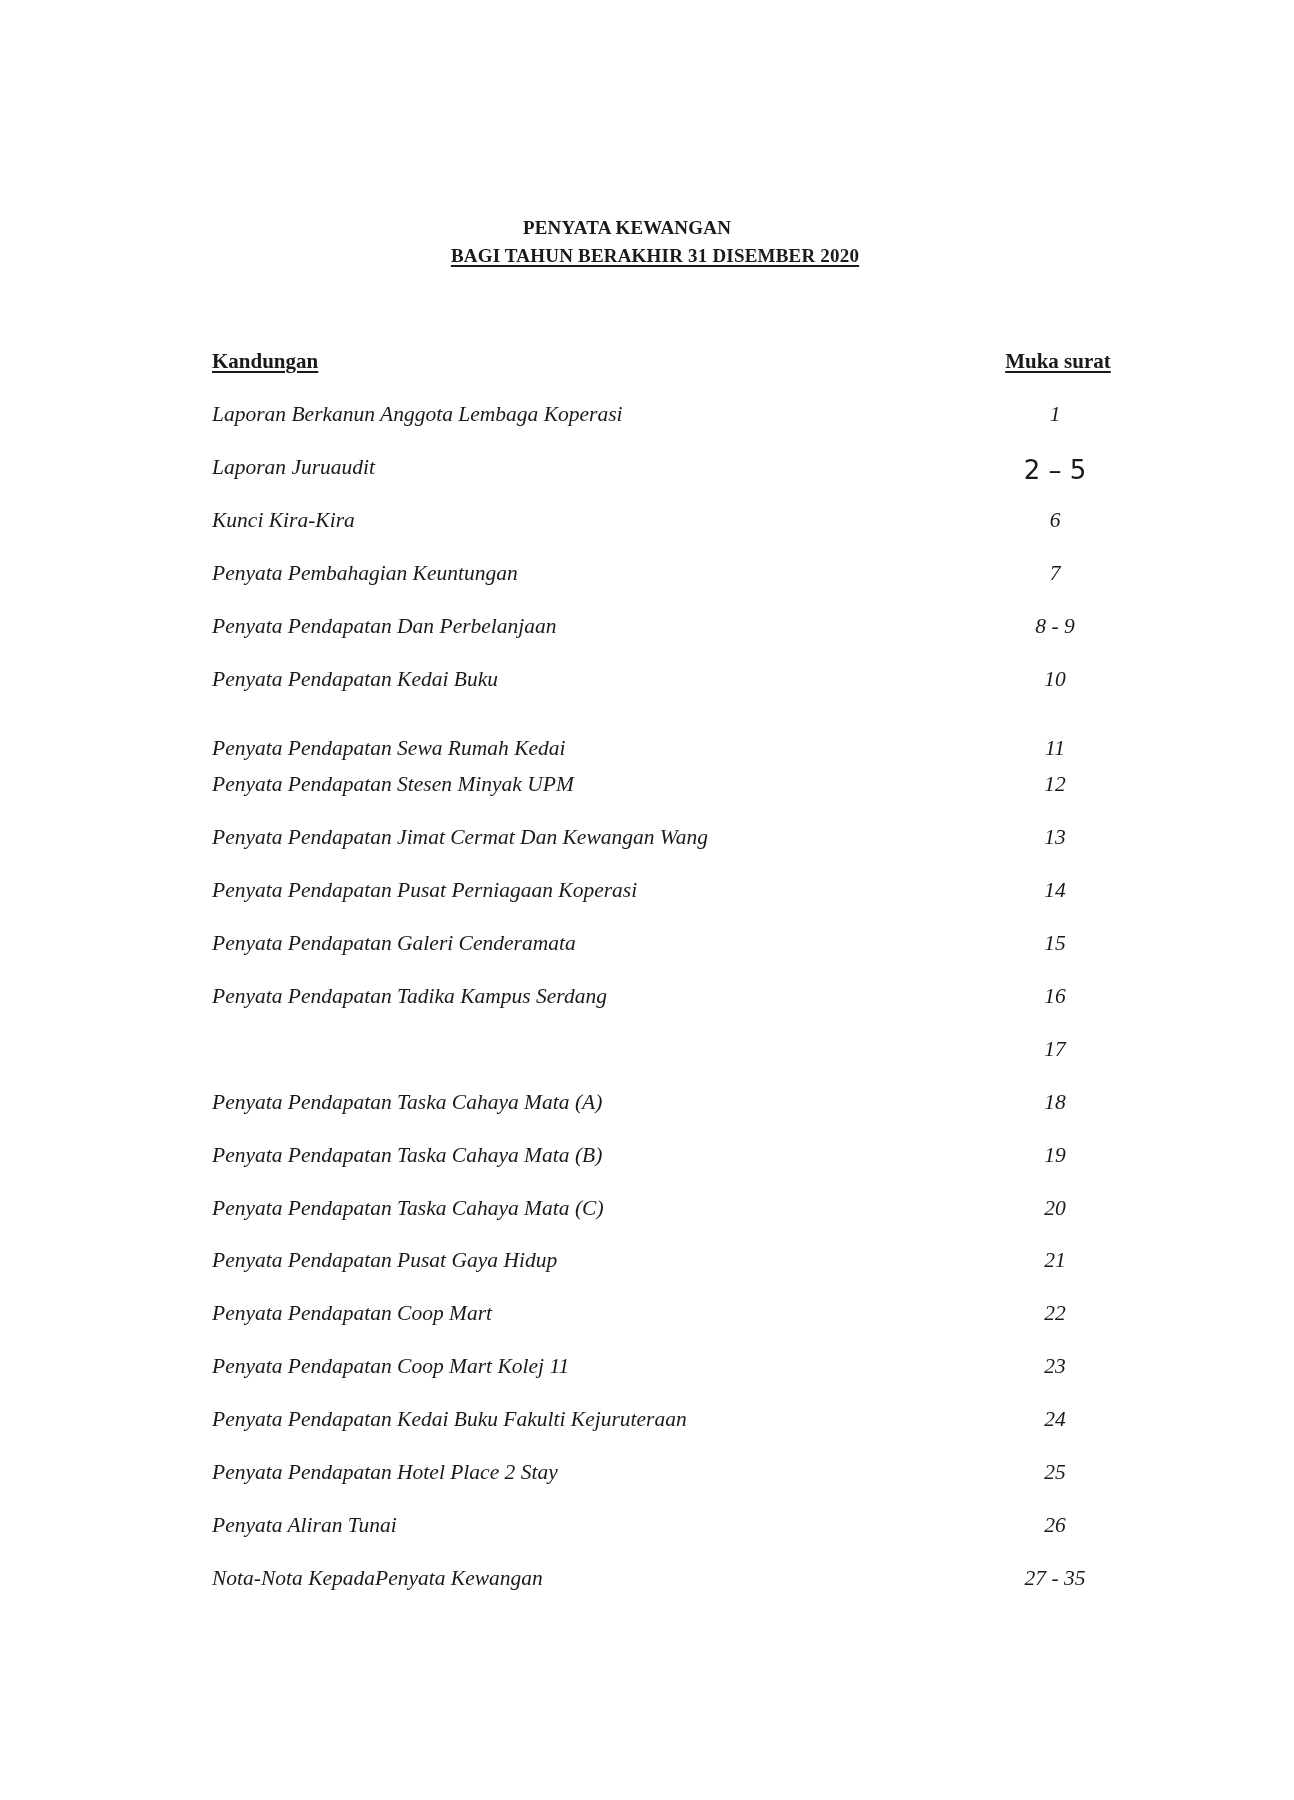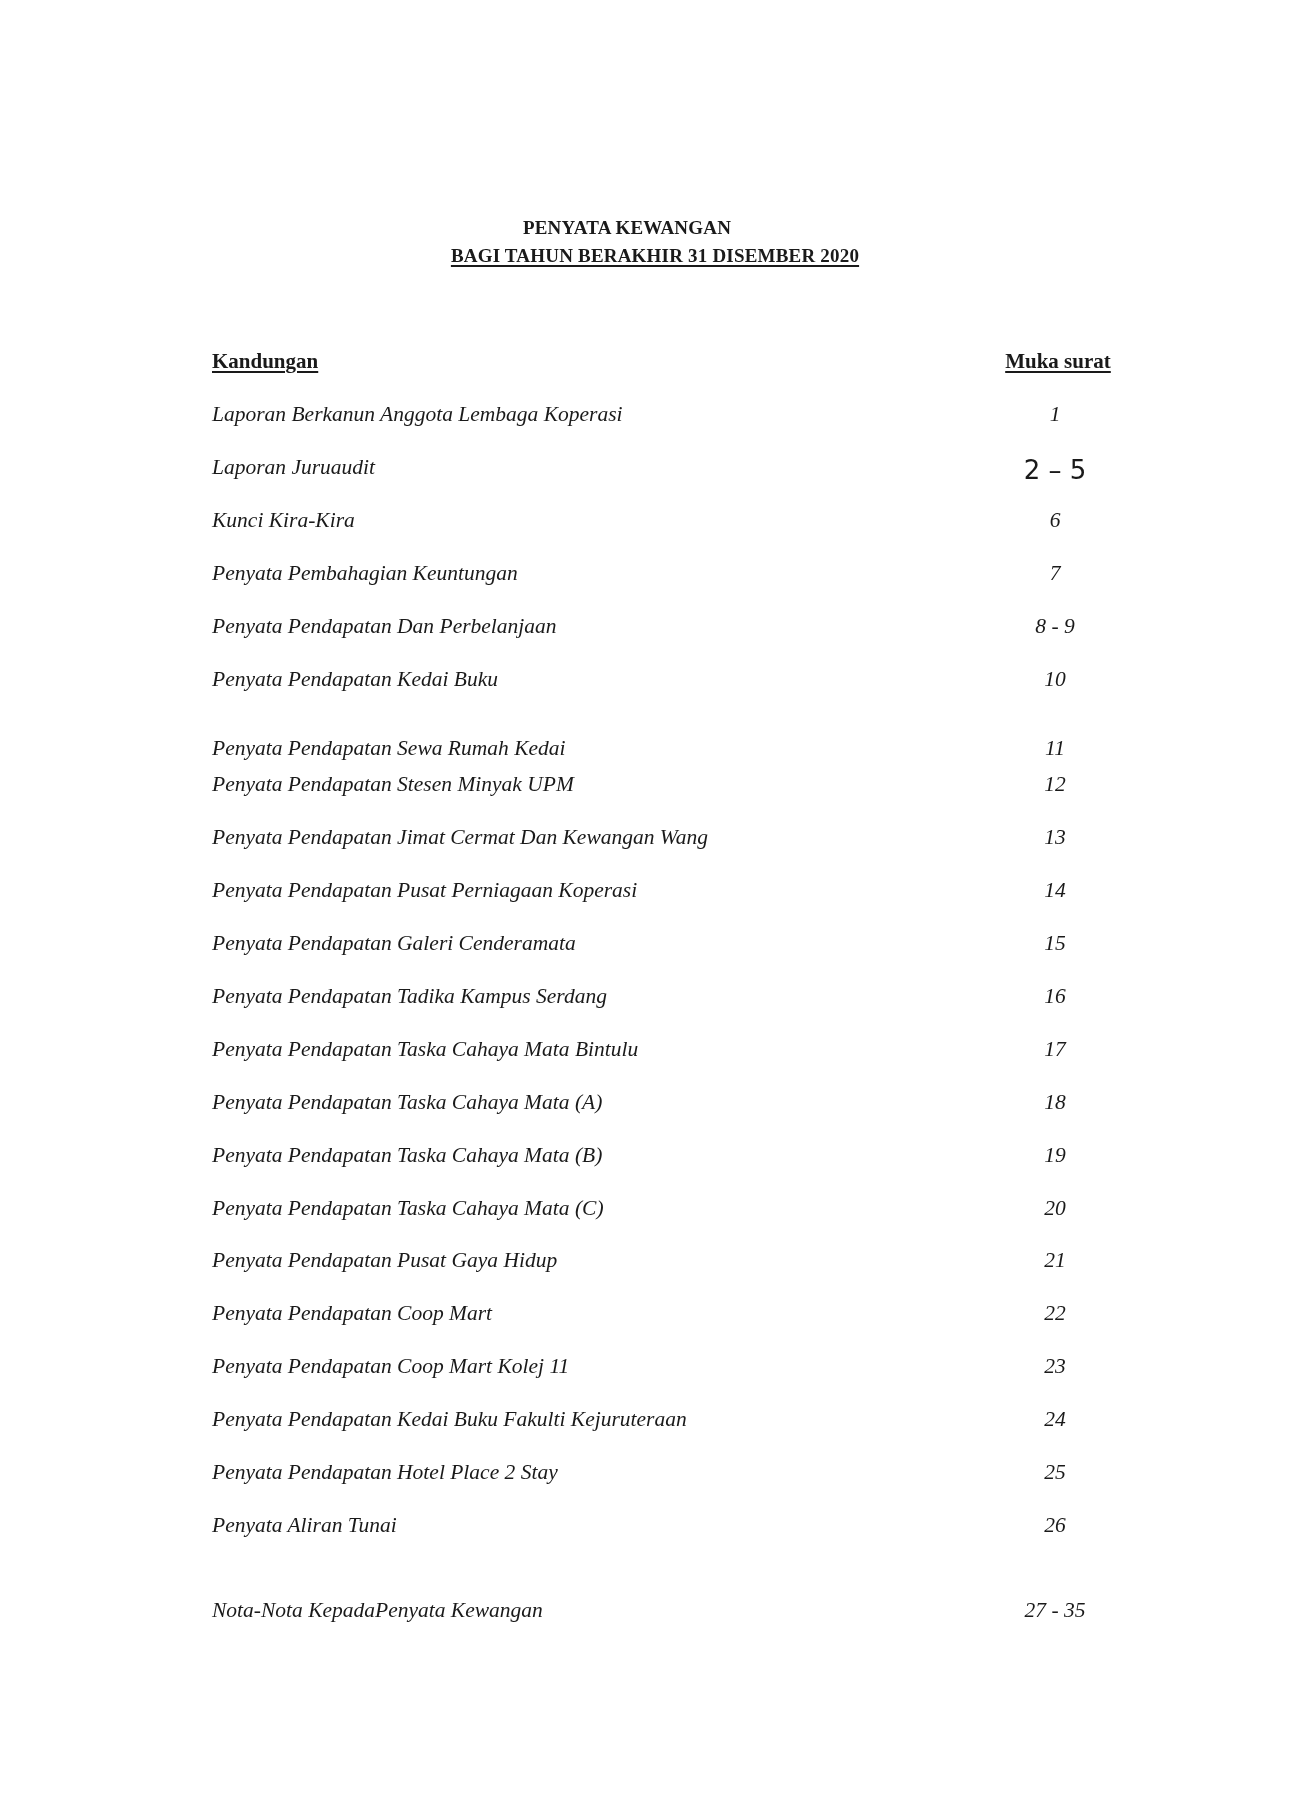--- a/index.html
+++ b/index.html
@@ -71,21 +71,20 @@
     </div>
     <div class="row" style="top: 931px;">
       <span class="label">Penyata Pendapatan Galeri Cenderamata</span>
       <span class="page">15</span>
     </div>
     <div class="row" style="top: 983.9px;">
       <span class="label">Penyata Pendapatan Tadika Kampus Serdang</span>
       <span class="page">16</span>
     </div>
     <div class="row" style="top: 1036.8px;">
-      <span class="label">Penyata Pendapatan Taska Cahaya Mata Bintulu</span>
       <span class="page">17</span>
     </div>
     <div class="row" style="top: 1089.7px;">
       <span class="label">Penyata Pendapatan Taska Cahaya Mata (A)</span>
       <span class="page">18</span>
     </div>
     <div class="row" style="top: 1142.6px;">
       <span class="label">Penyata Pendapatan Taska Cahaya Mata (B)</span>
       <span class="page">19</span>
     </div>
@@ -110,17 +109,17 @@
       <span class="page">24</span>
     </div>
     <div class="row" style="top: 1460px;">
       <span class="label">Penyata Pendapatan Hotel Place 2 Stay</span>
       <span class="page">25</span>
     </div>
     <div class="row" style="top: 1512.9px;">
       <span class="label">Penyata Aliran Tunai</span>
       <span class="page">26</span>
     </div>
-    <div class="row" style="top: 1565.8px; margin-top: 32px;">
+    <div class="row" style="top: 1565.8px;">
       <span class="label">Nota-Nota KepadaPenyata Kewangan</span>
       <span class="page">27 - 35</span>
     </div>
   </div>
 
 </body></html>

